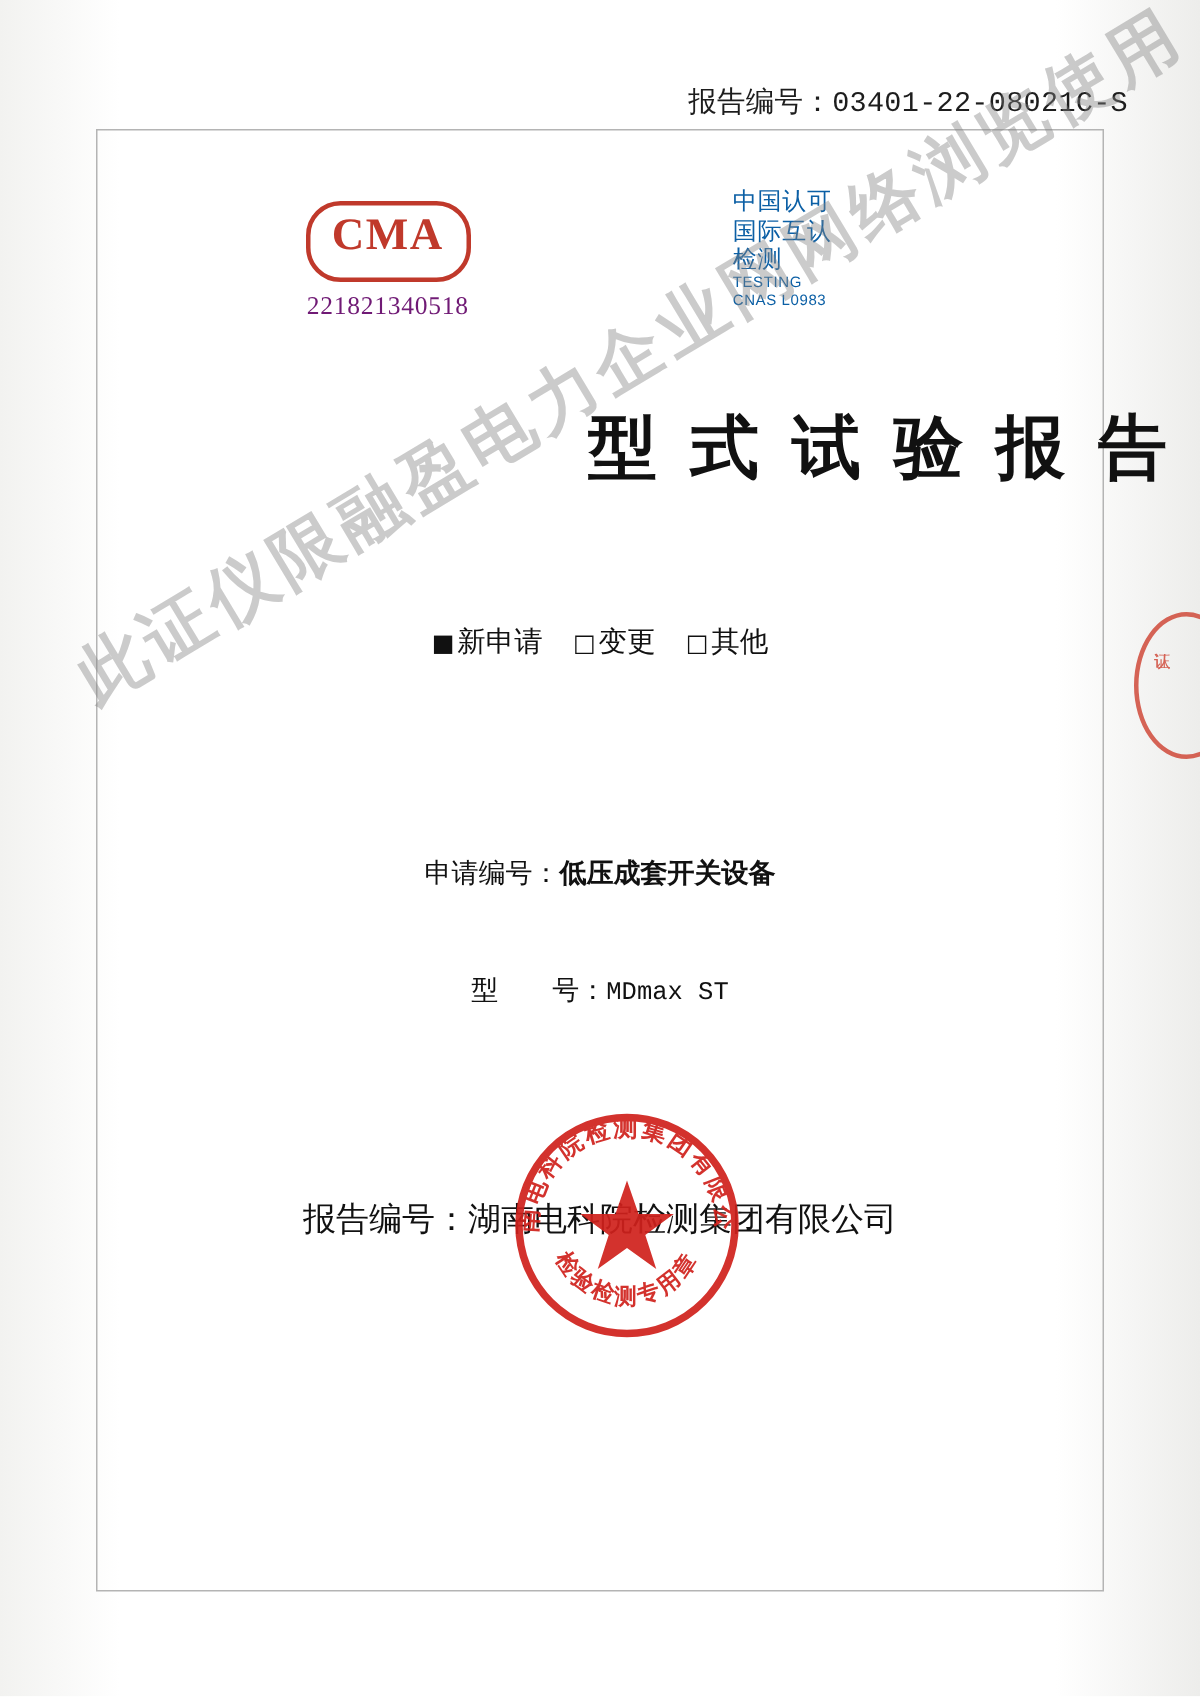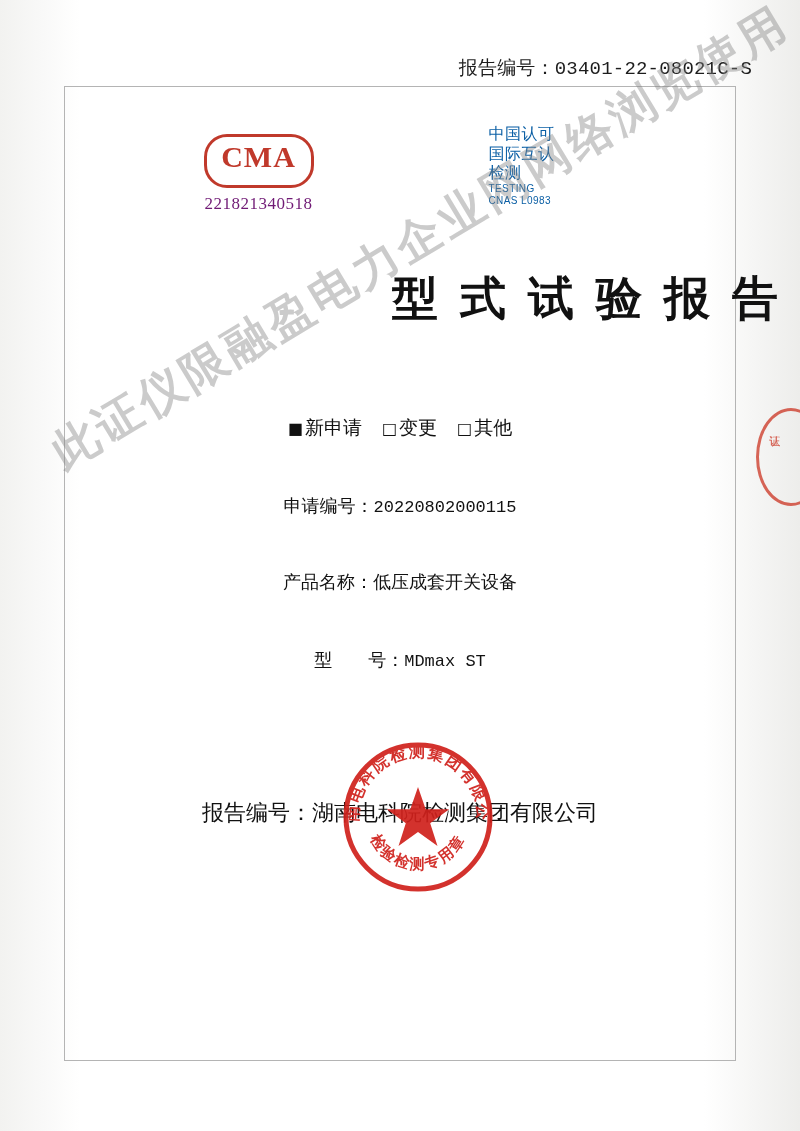--- a/index.html
+++ b/index.html
@@ -176,20 +176,21 @@
     color: #111;
     white-space: nowrap;
   }
   .field .val {
     font-family: "Liberation Mono", "DejaVu Sans Mono", monospace;
     font-size: 17px;
   }
   .field .val-zh {
     font-family: "DejaVu Sans", sans-serif;
     font-size: 18px;
+    font-weight: bold;
   }
   #field-apply-no { top: 494px; }
   #field-product  { top: 570px; }
   #field-model    { top: 648px; }
 
   
   .agency {
     position: absolute;
     left: 0;
     right: 0;
@@ -290,26 +291,23 @@
       <span class="box">■</span><span>新申请</span>
     </span>
     <span class="chk">
       <span class="box">□</span><span>变更</span>
     </span>
     <span class="chk">
       <span class="box">□</span><span>其他</span>
     </span>
   </div>
 
-  <div class="field" id="field-apply-no">
-    <span>申请编号：</span><span class="val">20220802000115</span>
-  </div>
 
   <div class="field" id="field-product">
-    <span>产品名称：</span><span class="val-zh">低压成套开关设备</span>
+    <span>申请编号：</span><span class="val-zh">低压成套开关设备</span>
   </div>
 
   <div class="field" id="field-model">
     <span>型　　号：</span><span class="val">MDmax ST</span>
   </div>
 
   <div class="agency">
     <span>报告编号：</span><span>湖南电科院检测集团有限公司</span>
   </div>
 

